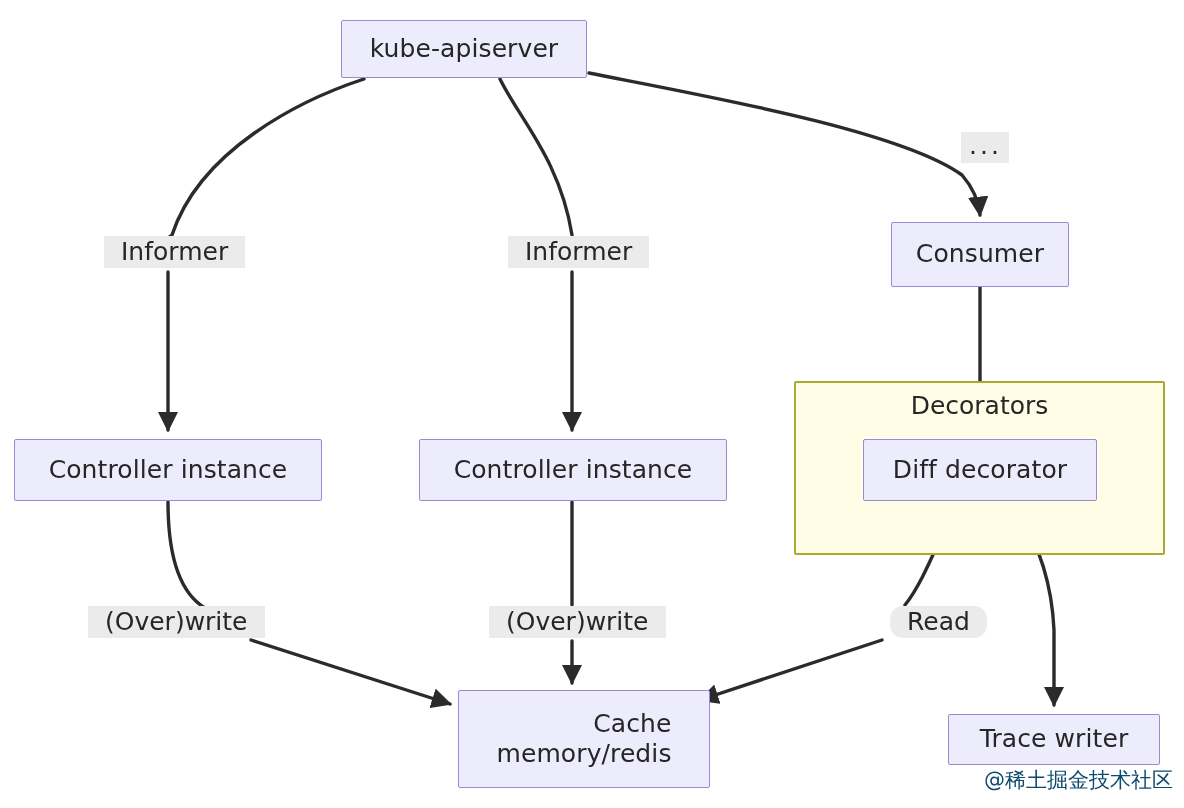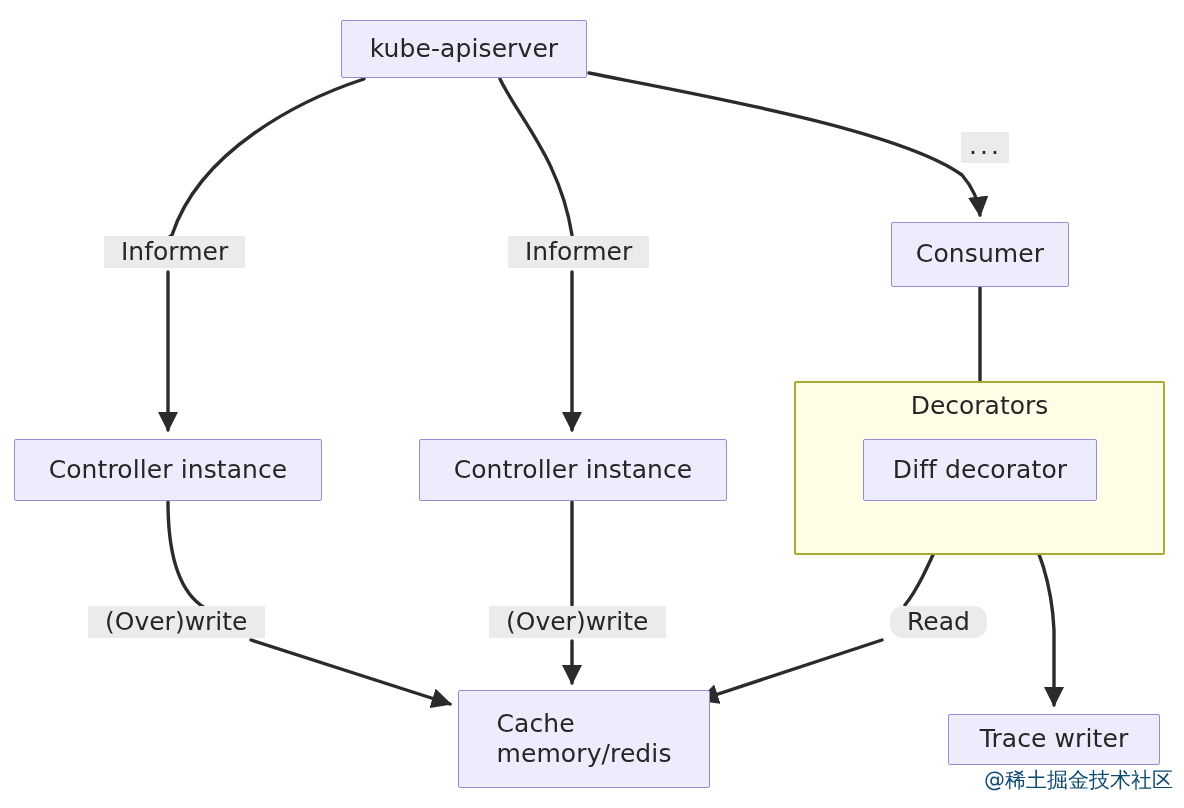--- a/index.html
+++ b/index.html
@@ -28,21 +28,21 @@
   .node {
     position: absolute;
     box-sizing: border-box;
     background: #ececfd;
     border: 1.6px solid #9a8ad4;
     border-radius: 2px;
     color: #262626;
     display: flex;
     align-items: center;
     justify-content: center;
-    text-align: left;
+    text-align: right;
     line-height: 1.22;
     font-size: 25px;
     letter-spacing: .1px;
     white-space: pre-line;
     z-index: 3;
   }
   .subgraph {
     position: absolute;
     box-sizing: border-box;
     background: #fffde6;

